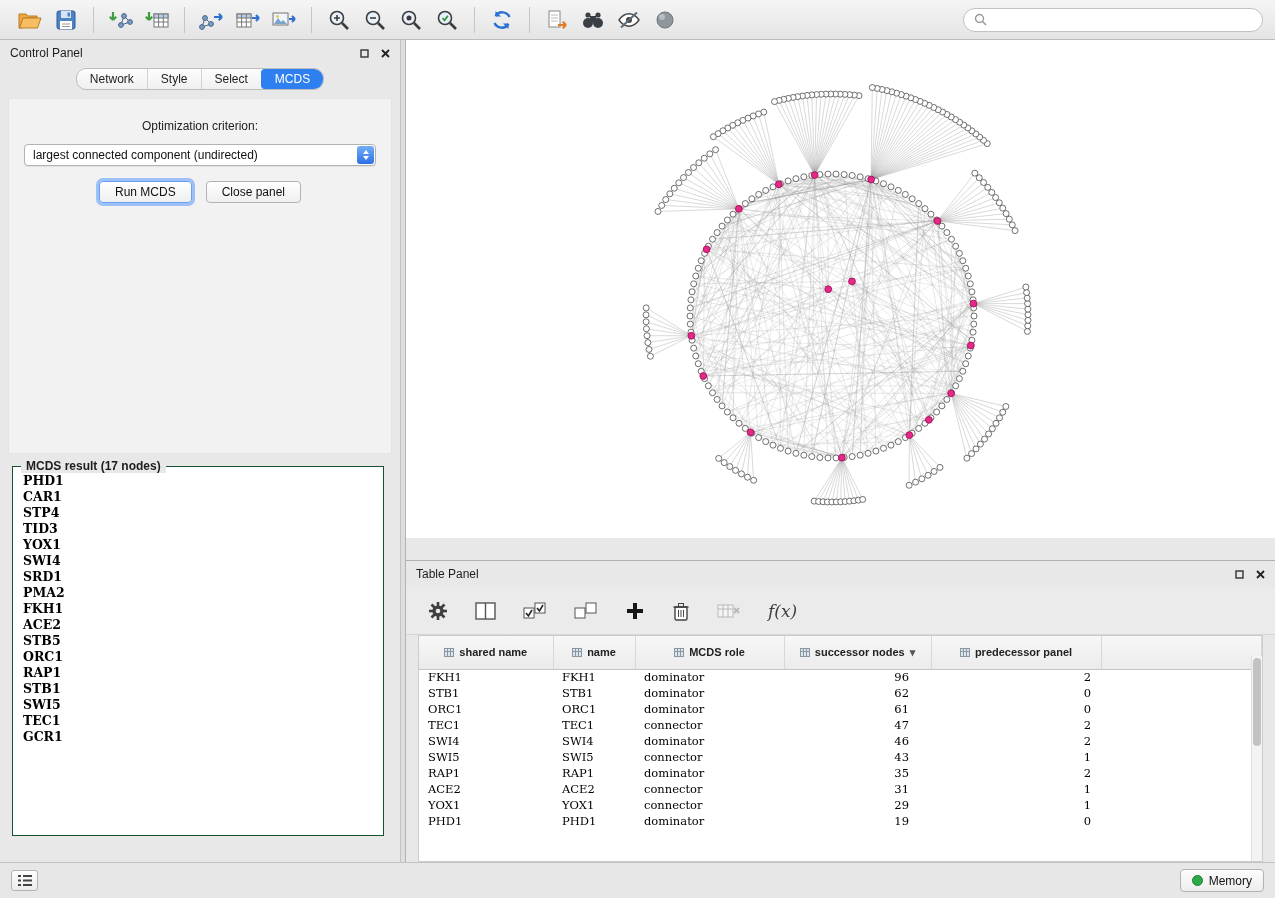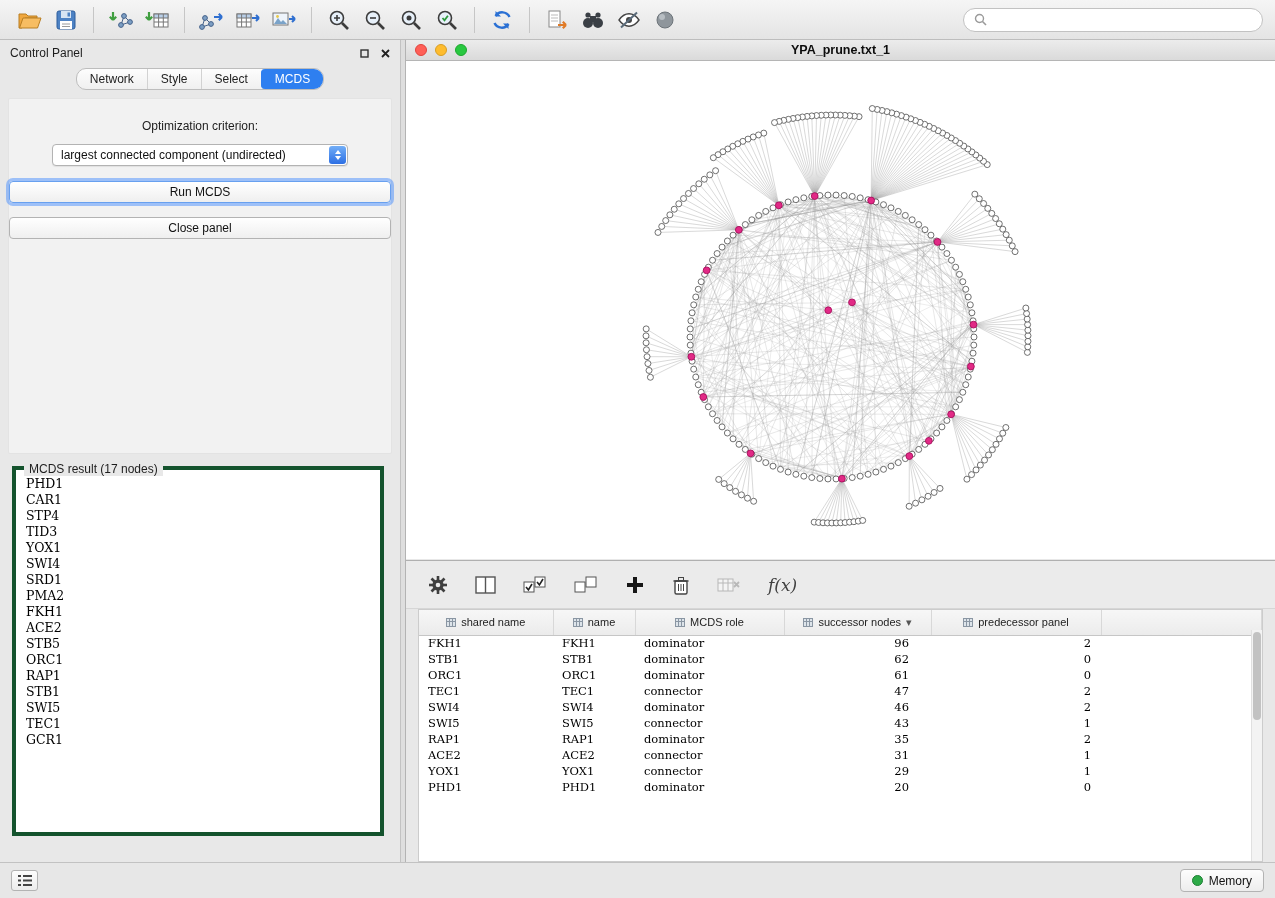--- a/index.html
+++ b/index.html
@@ -24,32 +24,32 @@
   .panel-header { height:26px; display:flex; align-items:center; padding:0 10px; font-size:12px; color:#1d1d1d; }
   .win-ctrls { margin-left:auto; display:flex; gap:12px; align-items:center; }
   .tabbar { display:flex; justify-content:center; margin-top:2px; }
   .tabset { display:flex; border:1px solid #bdbdbd; border-radius:10px; background:linear-gradient(#fdfdfd,#f0f0f0); overflow:hidden; }
   .tab { padding:3px 13px; font-size:12px; color:#222; border-left:1px solid #d2d2d2; }
   .tab:first-child { border-left:none; }
   .tab.active { background:#2e7ff0; color:#fff; border-left-color:#2e7ff0; border-radius:4px; }
   .cp-inner { margin:8px 8px 0 8px; height:356px; background:#f2f2f2; border:1px solid #e3e3e3; border-radius:2px; }
   .opt-label { text-align:center; font-size:12px; color:#1d1d1d; padding-top:20px; }
   .select-row { display:flex; justify-content:center; margin-top:11px; }
-  .mac-select { width:296px; height:22px; background:#fff; border:1px solid #b3b3b3; border-radius:4px;
+  .mac-select { width:352px; height:22px; background:#fff; border:1px solid #b3b3b3; border-radius:4px;
     display:flex; align-items:center; font-size:12px; color:#111; padding-left:8px; position:relative;
     box-shadow:0 1px 1px rgba(0,0,0,.07); }
   .stepper { position:absolute; right:1px; top:1px; bottom:1px; width:17px; border-radius:3px;
     background:linear-gradient(#72aef7,#2d6fe4); display:flex; flex-direction:column; align-items:center; justify-content:center; }
   .arr-up { width:0; height:0; border-left:3.5px solid transparent; border-right:3.5px solid transparent; border-bottom:4.5px solid #fff; margin-bottom:2.5px; }
   .arr-dn { width:0; height:0; border-left:3.5px solid transparent; border-right:3.5px solid transparent; border-top:4.5px solid #fff; }
-  .btn-row { display:flex; justify-content:center; gap:14px; margin-top:15px;flex-direction:column; }
+  .btn-row { display:flex; justify-content:center; gap:14px; margin-top:15px; }
   .mac-btn { height:22px; padding:0 15px; background:linear-gradient(#ffffff,#efefef); border:1px solid #b3b3b3;
     border-radius:4px; font-size:12px; color:#111; font-family:"Liberation Sans",sans-serif; }
   .mac-btn.focused { box-shadow:0 0 0 3px rgba(72,142,254,.5); border-color:#68a0ef; }
-  .result-group { position:absolute; left:12px; right:16px; top:426px; bottom:26px; border:4px solid #14532d; background:#fff; }
+  .result-group { position:absolute; left:12px; right:16px; top:426px; bottom:26px; border:1px solid #14532d; background:#fff;font-weight:bold; }
   .group-title { position:absolute; top:-8px; left:8px; background:#e8e8e8; padding:0 5px; font-size:12px; color:#1d1d1d; }
   .result-list { position:absolute; inset:6px 4px 4px 4px; background:#fff; overflow:hidden; }
   .mcds-item { font-family:"DejaVu Serif", serif; font-size:12.5px; line-height:16px; padding-left:6px; color:#000; }
 
   
   .right-col { position:absolute; left:406px; top:40px; width:869px; height:822px; }
   .net-window { position:absolute; left:0; top:0; width:869px; height:520px; }
   .net-titlebar { height:21px; background:linear-gradient(#ececec,#dadada); border-bottom:1px solid #b5b5b5;
     display:flex; align-items:center; padding:0 9px; position:relative; }
   .tl { width:12px; height:12px; border-radius:50%; margin-right:8px; z-index:2; }
@@ -60,22 +60,22 @@
   .net-canvas { height:498px; background:#ffffff; }
 
   
   .table-panel { position:absolute; left:0; top:520px; width:869px; height:302px; background:#e8e8e8;
     border-top:1px solid #b0b0b0; display:flex; flex-direction:column; }
   .tp-toolbar { height:48px; display:flex; align-items:center; gap:27px; padding:0 22px;
     background:#ebebeb; border-bottom:1px solid #d6d6d6; }
   .fx { font-family:"DejaVu Serif", serif; font-style:italic; font-size:17px; color:#404040; }
   .tbl-area { flex:1; margin:0 12px; background:#fff; border:1px solid #cccccc; position:relative; overflow:hidden; }
   table { border-collapse:collapse; width:100%; table-layout:fixed; }
-  thead th { height:25px; background:linear-gradient(#f7f7f7,#ebebeb); border-right:1px solid #d8d8d8;
-    border-bottom:1px solid #c6c6c6; font-weight:400; font-size:11px; color:#222; }
+  thead th { height:33px; background:linear-gradient(#f7f7f7,#ebebeb); border-right:1px solid #d8d8d8;
+    border-bottom:1px solid #c6c6c6; font-weight:700; font-size:11px; color:#222; }
   .th-in { display:flex; align-items:center; justify-content:center; gap:5px; }
   tbody td { height:16px; font-family:"DejaVu Serif", serif; font-size:11.5px; color:#000; padding:0 6px;
     white-space:nowrap; overflow:hidden; }
   td.c0, td.c1, td.c2 { text-align:left; padding-left:9px; }
   td.c3 { text-align:right; padding-right:22px; }
   td.c4 { text-align:right; padding-right:10px; }
   .vscroll { position:absolute; top:20px; right:0; bottom:0; width:11px; background:#f3f3f3; border-left:1px solid #e0e0e0; }
   .vthumb { position:absolute; top:2px; left:1px; width:8px; height:88px; border-radius:4px; background:#c2c2c2; }
   .tbl-tabs { height:32px; display:flex; align-items:center; justify-content:center; }
   .seg { height:21px; display:flex; align-items:center; padding:0 14px; font-size:12px; color:#111;
@@ -299,26 +299,20 @@
           <div class="mcds-item">TEC1</div>
           <div class="mcds-item">GCR1</div>
         </div>
     </div>
   </div>
   <div class="v-divider"></div>
 
   <div class="right-col">
 
     <div class="net-window">
-      <div class="net-titlebar">
-        <span class="tl red"></span>
-        <span class="tl yellow"></span>
-        <span class="tl green"></span>
-        <span class="net-title">YPA_prune.txt_1</span>
-      </div>
       <div class="net-canvas" id="net-canvas"><svg width="869" height="498" viewBox="0 0 869 498">
             <line x1="465.1405045260139" y1="139.50083917675872" x2="438.15165120399524" y2="134.5208942174978" stroke="#9a9a9a" stroke-width="0.6" stroke-opacity="0.38"></line>
             <line x1="465.1405045260139" y1="139.50083917675872" x2="405.7912929651935" y2="135.44535525290755" stroke="#9a9a9a" stroke-width="0.6" stroke-opacity="0.38"></line>
             <line x1="465.1405045260139" y1="139.50083917675872" x2="345.8490629209188" y2="158.78299063128605" stroke="#9a9a9a" stroke-width="0.6" stroke-opacity="0.38"></line>
             <line x1="465.1405045260139" y1="139.50083917675872" x2="553.4305768741729" y2="213.34660362346258" stroke="#9a9a9a" stroke-width="0.6" stroke-opacity="0.38"></line>
             <line x1="465.1405045260139" y1="139.50083917675872" x2="389.9009965445249" y2="413.3348533676779" stroke="#9a9a9a" stroke-width="0.6" stroke-opacity="0.38"></line>
             <line x1="465.1405045260139" y1="139.50083917675872" x2="506.1509370790813" y2="393.2170093687139" stroke="#9a9a9a" stroke-width="0.6" stroke-opacity="0.38"></line>
             <line x1="465.1405045260139" y1="139.50083917675872" x2="549.6459429510084" y2="206.17392470032428" stroke="#9a9a9a" stroke-width="0.6" stroke-opacity="0.38"></line>
             <line x1="465.1405045260139" y1="139.50083917675872" x2="389.9009965445249" y2="413.3348533676779" stroke="#9a9a9a" stroke-width="0.6" stroke-opacity="0.38"></line>
             <line x1="465.1405045260139" y1="139.50083917675872" x2="540.8804132012425" y2="192.53449417446882" stroke="#9a9a9a" stroke-width="0.6" stroke-opacity="0.38"></line>
@@ -1053,20 +1047,31 @@
             <circle cx="300.6214418140324" cy="209.33503808440346" r="3.4" fill="#e22a86" stroke="#a80f5e" stroke-width="0.9"></circle>
             <circle cx="297.3042942407957" cy="336.0117931671793" r="3.4" fill="#e22a86" stroke="#a80f5e" stroke-width="0.9"></circle>
             <circle cx="564.8969593042004" cy="305.5234600961218" r="3.4" fill="#e22a86" stroke="#a80f5e" stroke-width="0.9"></circle>
             <circle cx="522.8437671288748" cy="379.8522256299222" r="3.4" fill="#e22a86" stroke="#a80f5e" stroke-width="0.9"></circle>
             <circle cx="422.2423262740782" cy="249.2627621439776" r="3.4" fill="#e22a86" stroke="#a80f5e" stroke-width="0.9"></circle>
             <circle cx="446" cy="241.35898384862247" r="3.4" fill="#e22a86" stroke="#a80f5e" stroke-width="0.9"></circle>
           </svg></div>
     </div>
 
     <div class="table-panel">
+      <div class="panel-header">
+        <span>Table Panel</span>
+        <span class="win-ctrls">
+          <svg width="9" height="9">
+            <rect x="1" y="1" width="7" height="7" fill="none" stroke="#333" stroke-width="1.4"></rect>
+          </svg>
+          <svg width="9" height="9">
+            <path d="M1 1l7 7M8 1L1 8" stroke="#222" stroke-width="1.8"></path>
+          </svg>
+        </span>
+      </div>
       <div class="tp-toolbar">
         <svg width="20" height="20" viewBox="0 0 20 20">
           <g stroke="#3f3f3f" stroke-width="2.6">
             <line x1="10" y1="1" x2="10" y2="19"></line>
               <line x1="1" y1="10" x2="19" y2="10"></line>
             <line x1="3.5" y1="3.5" x2="16.5" y2="16.5"></line>
               <line x1="3.5" y1="16.5" x2="16.5" y2="3.5"></line>
           </g>
           <circle cx="10" cy="10" r="5.6" fill="#3f3f3f"></circle>
           <circle cx="10" cy="10" r="2.3" fill="#ebebeb"></circle>
@@ -1247,21 +1252,21 @@
                 <td class="c1">YOX1</td>
                 <td class="c2">connector</td>
                 <td class="c3">29</td>
                 <td class="c4">1</td>
                 <td></td>
               </tr>
               <tr>
                 <td class="c0">PHD1</td>
                 <td class="c1">PHD1</td>
                 <td class="c2">dominator</td>
-                <td class="c3">20</td>
+                <td class="c3">19</td>
                 <td class="c4">0</td>
                 <td></td>
               </tr>
             </tbody>
         </table>
         <div class="vscroll">
           <div class="vthumb"></div>
         </div>
       </div>
 

